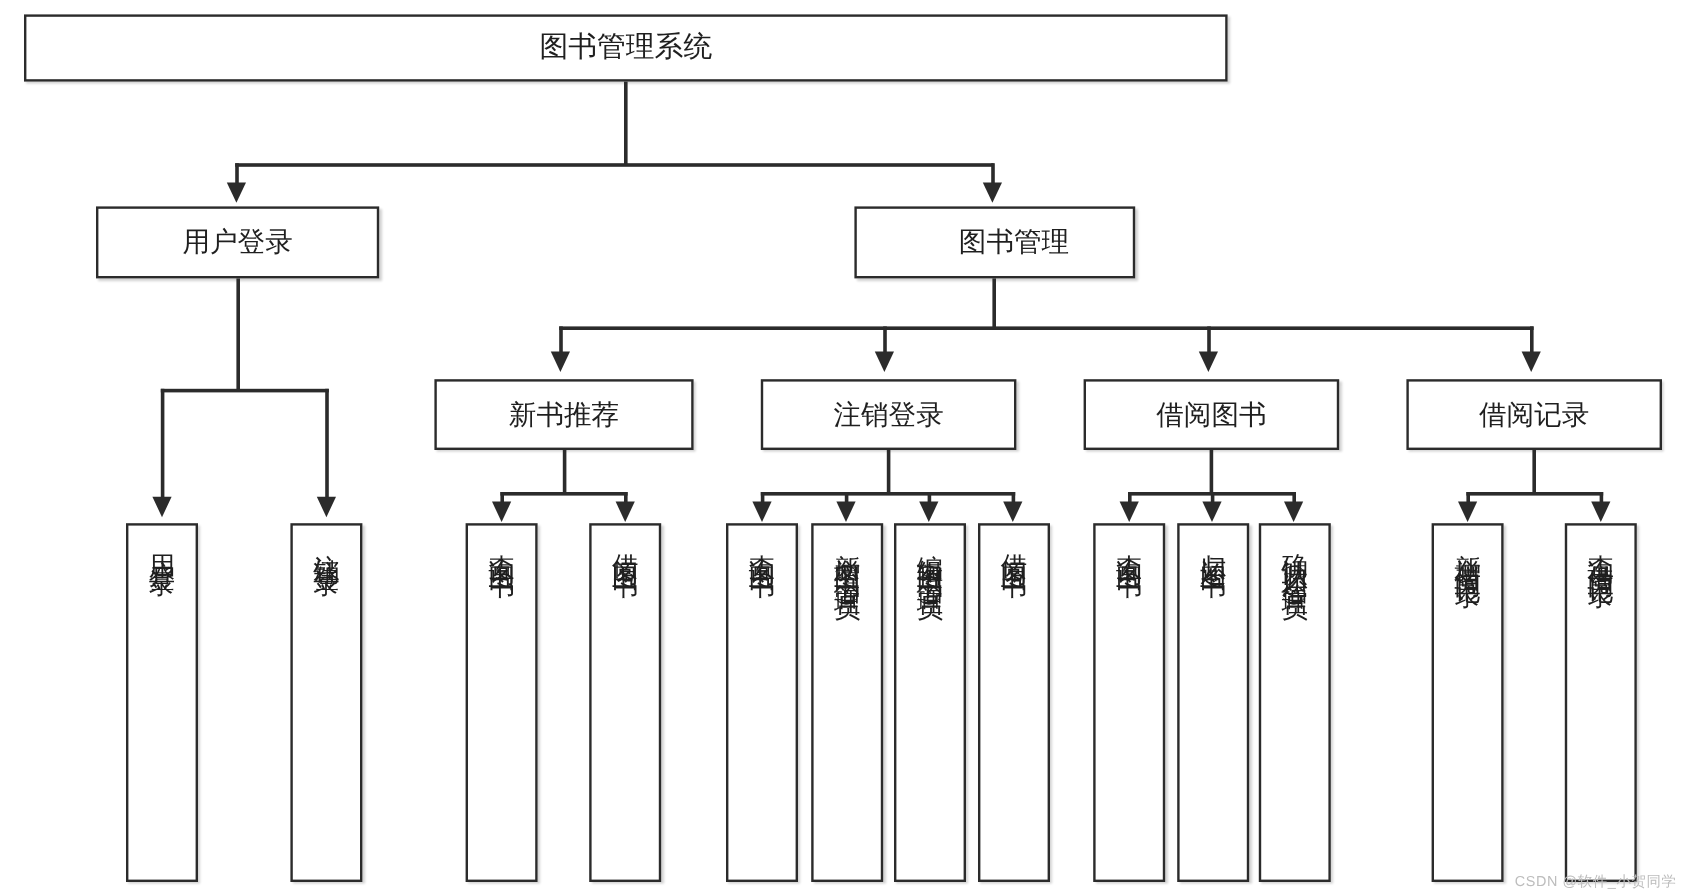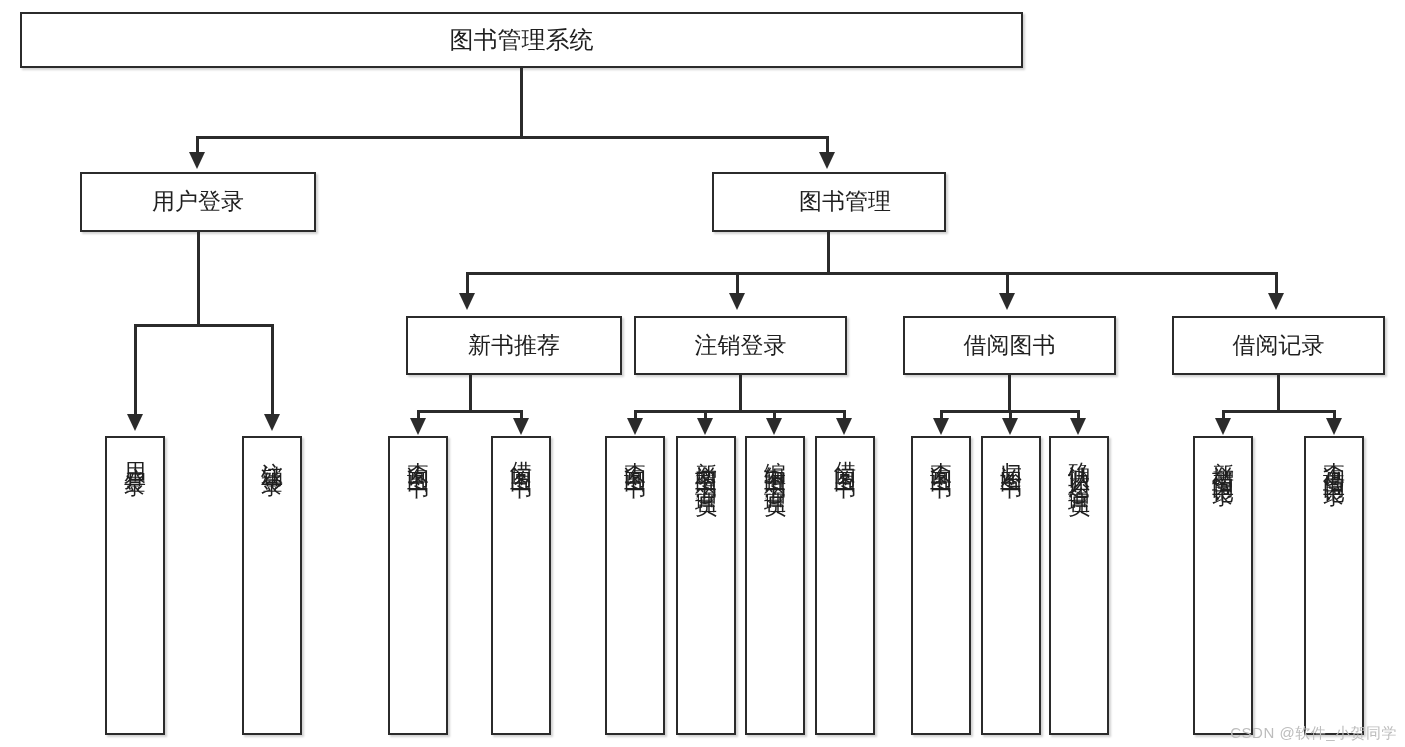--- a/index.html
+++ b/index.html
@@ -70,21 +70,21 @@
     height: 0;
     border-left: 8px solid transparent;
     border-right: 8px solid transparent;
     border-top: 17px solid #2b2b2b;
   }
   
   #watermark {
     position: absolute;
     right: 8px;
     bottom: 4px;
-    font-size: 15px;
+    font-size: 12px;
     color: #bdbdbd;
     letter-spacing: 0.5px;
     white-space: nowrap;
     user-select: none;
   }
 </style>
 </head>
 <body>
 
 <div id="canvas">
@@ -125,21 +125,21 @@
 
   <div class="seg v" style="left:736px; top:272px; width:3px; height:28px;"></div>
   <div class="arrow" style="left:729px; top:293px;"></div>
 
   <div class="seg v" style="left:1006px; top:272px; width:3px; height:28px;"></div>
   <div class="arrow" style="left:999px; top:293px;"></div>
 
   <div class="seg v" style="left:1275px; top:272px; width:3px; height:28px;"></div>
   <div class="arrow" style="left:1268px; top:293px;"></div>
 
-  <div class="node h" style="left:362px; top:316px; width:216px; height:59px;margin-left:44px;">
+  <div class="node h" style="left:362px; top:316px; width:216px; height:59px;">
     <span class="label">新书推荐</span>
   </div>
 
   <div class="node h" style="left:634px; top:316px; width:213px; height:59px;">
     <span class="label">注销登录</span>
   </div>
 
   <div class="node h" style="left:903px; top:316px; width:213px; height:59px;">
     <span class="label">借阅图书</span>
   </div>

